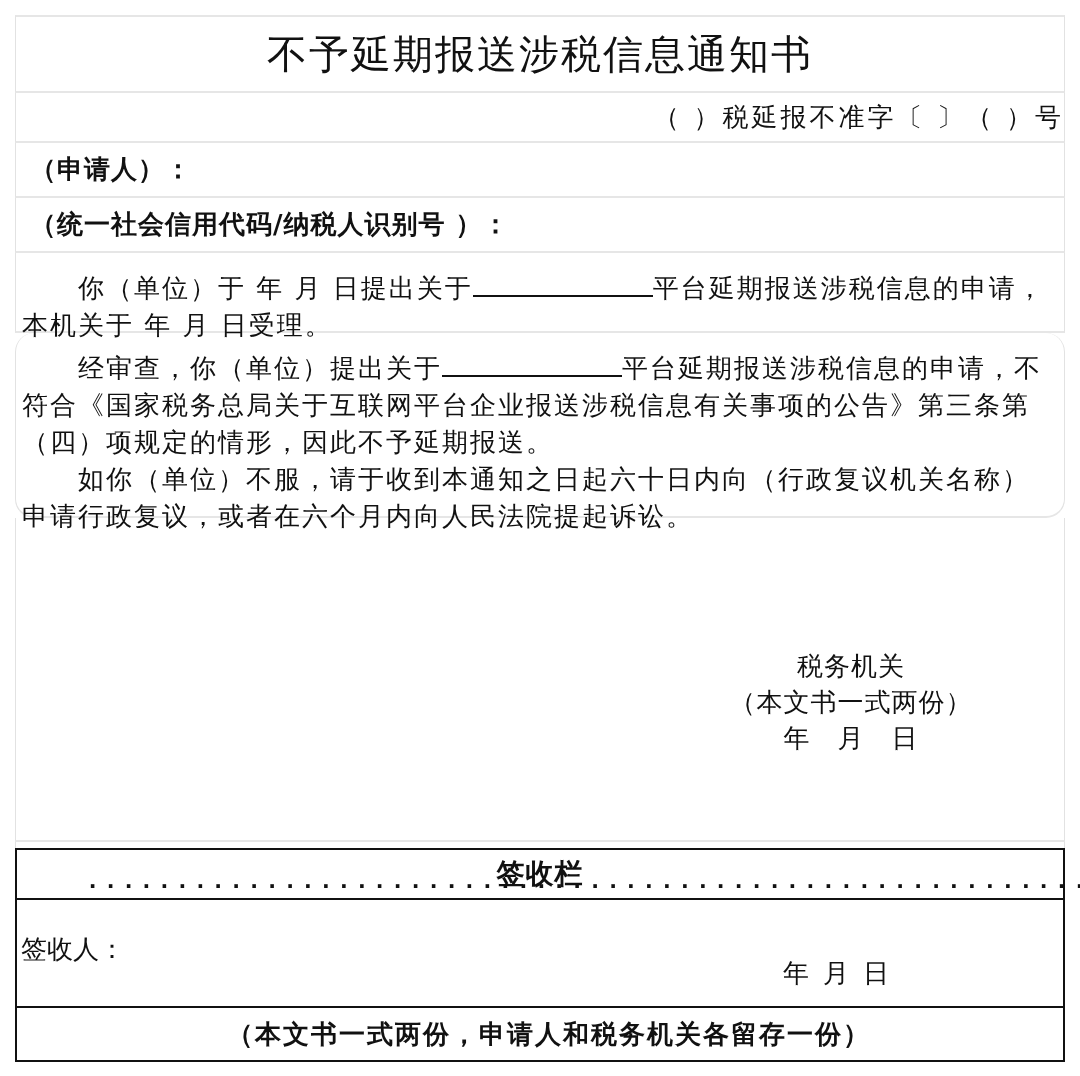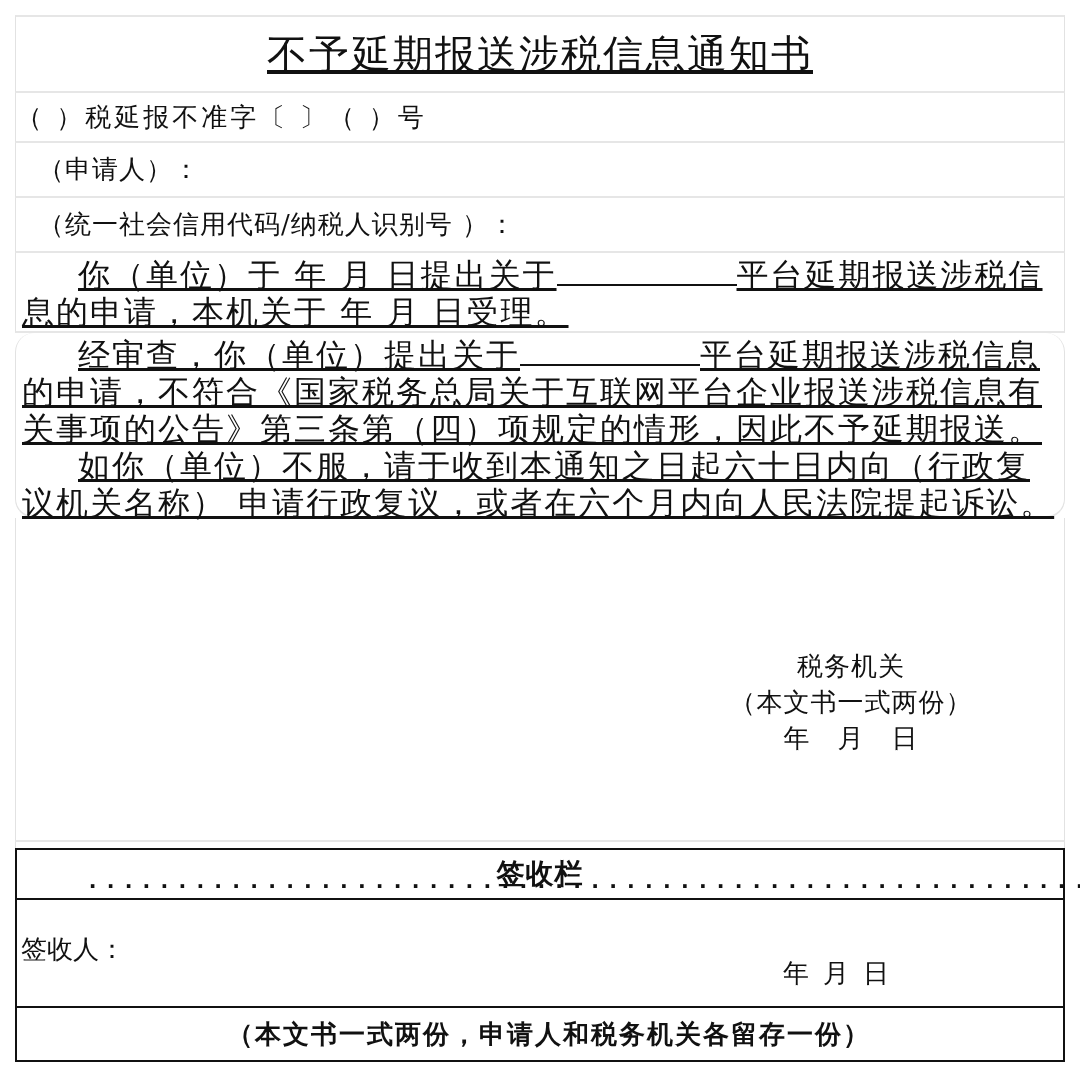--- a/index.html
+++ b/index.html
@@ -12,27 +12,27 @@
     position: absolute; left: 15px; top: 15px; width: 1050px;
   }
   .row {
     box-sizing: border-box;
     border-left: 1px solid #e2e2e2;
     border-right: 1px solid #e2e2e2;
     border-bottom: 2px solid #e6e6e6;
     position: relative;
   }
   .row.first { border-top: 2px solid #e6e6e6; }
-  .title-row { height: 78px; display: flex; align-items: center; justify-content: center; text-decoration: underline; }
+  .title-row { height: 78px; display: flex; align-items: center; justify-content: center; }
   .title { font-size: 40px; letter-spacing: 2px; }
-  .docno-row { height: 50px; display: flex; align-items: center; justify-content: flex-start; }
+  .docno-row { height: 50px; display: flex; align-items: center; justify-content: flex-end; }
   .docno { font-size: 26px; letter-spacing: 3px; }
-  .field-row { height: 55px; display: flex; align-items: center; padding-left: 22px; }
+  .field-row { height: 55px; display: flex; align-items: center; padding-left: 14px; font-weight: bold; }
   .field { font-size: 26px; letter-spacing: 1px; }
-  .para-row { padding: 4px 6px 4px 6px; font-size: 32px; line-height: 37px; letter-spacing: 2px; text-decoration: underline; }
+  .para-row { padding: 16px 6px 4px 6px; font-size: 26px; line-height: 37px; letter-spacing: 2px; }
   .para-row p { margin: 0; text-indent: 56px; }
   .blank {
     display: inline-block; width: 180px; border-bottom: 2px solid #111; height: 26px; vertical-align: baseline;
   }
   .blank.short { width: 180px; }
   .sign-row { height: 324px; }
   .sign-block {
     position: absolute; left: 690px; top: 130px; width: 290px; text-align: center;
     font-size: 26px; line-height: 36px; letter-spacing: 1px;
   }

